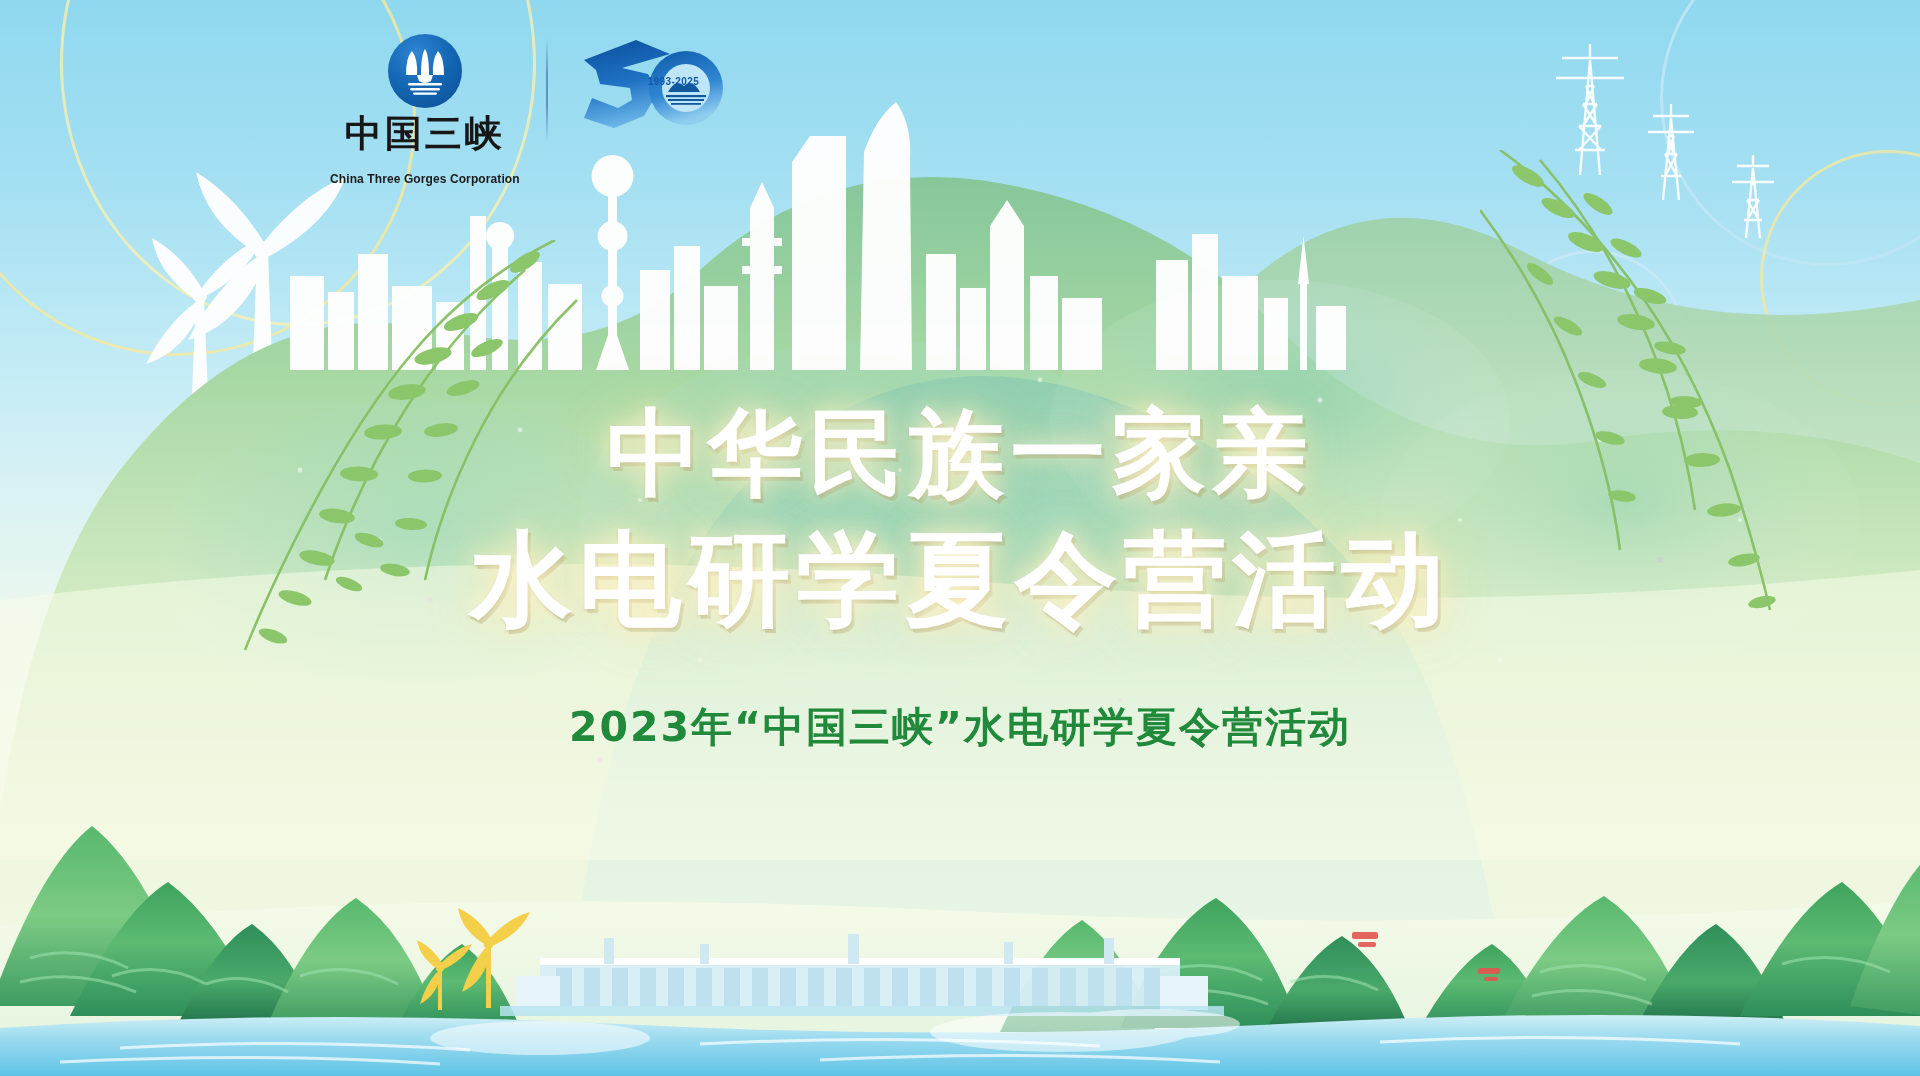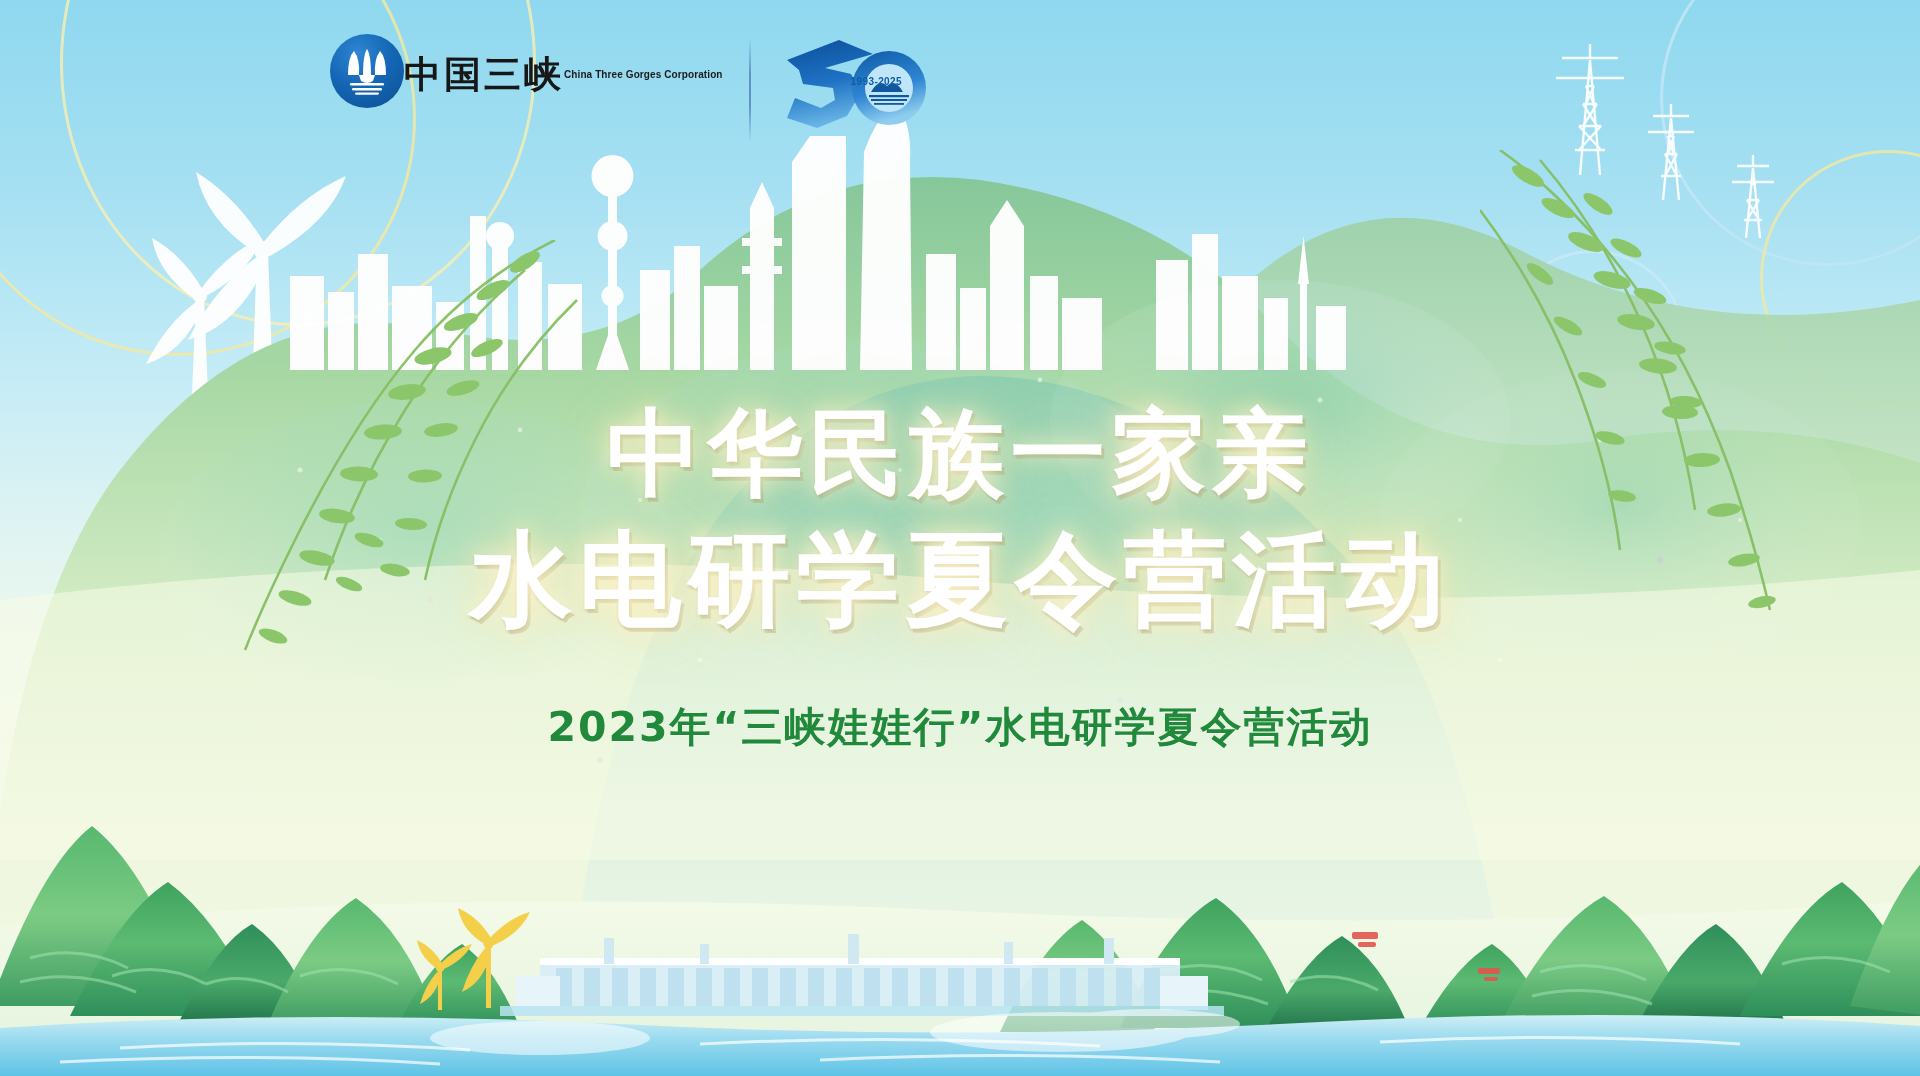--- a/index.html
+++ b/index.html
@@ -15,26 +15,26 @@
   
   .ring{position:absolute;border-radius:50%;border-style:solid;pointer-events:none;}
   .ring-y1{left:-60px;top:-120px;width:470px;height:470px;border-width:3px;border-color:#f2e9a0;opacity:.85;}
   .ring-y2{left:60px;top:-200px;width:470px;height:520px;border-width:3px;border-color:#f7efb0;opacity:.8;}
   .ring-y3{left:1760px;top:150px;width:250px;height:250px;border-width:3px;border-color:#f2e9a0;opacity:.8;}
   .ring-b1{left:1660px;top:-70px;width:330px;height:330px;border-width:3px;border-color:#bfe6f5;opacity:.9;}
   .ring-b2{left:1500px;top:250px;width:180px;height:180px;border-width:3px;border-color:#cdeaf6;opacity:.7;}
 
   
   .brand{position:absolute;left:330px;top:34px;display:flex;align-items:flex-start;gap:26px;z-index:40;}
-  .ctg{display:flex;align-items:center;}
+  .ctg{display:flex;flex-direction:column;align-items:center;}
   .ctg-mark{width:74px;height:74px;border-radius:50%;
     background:radial-gradient(circle at 38% 26%,#2f86d4 0%,#1467b4 46%,#0d4e93 100%);
     display:flex;align-items:center;justify-content:center;}
   .ctg-cn{margin-top:7px;font-family:"DejaVu Sans",sans-serif;font-weight:bold;font-size:37px;letter-spacing:3px;color:#171717;line-height:1;}
-  .ctg-en{margin-top:7px;font-family:"Liberation Sans",sans-serif;font-weight:bold;font-size:10px;letter-spacing:.1px;color:#1b1b1b;white-space:nowrap;}
+  .ctg-en{margin-top:20px;font-family:"Liberation Sans",sans-serif;font-weight:bold;font-size:12px;letter-spacing:.1px;color:#1b1b1b;white-space:nowrap;}
   .divider{width:2px;height:104px;margin-top:4px;
     background:linear-gradient(180deg,rgba(70,130,180,0) 0%,#5e93c4 35%,#5e93c4 65%,rgba(70,130,180,0) 100%);}
   .anniv{position:relative;width:160px;height:108px;}
   .anniv-sub{position:absolute;left:74px;top:42px;font-family:"Liberation Sans",sans-serif;
     font-size:10px;font-weight:bold;letter-spacing:.4px;color:#0f5ba8;}
 
   
   .layer{position:absolute;left:0;top:0;width:1920px;height:1076px;}
 
   
@@ -360,21 +360,21 @@
           <rect x="5" y="35" width="30" height="1.8" fill="#11599f"></rect>
         </g>
       </svg>
       <div class="anniv-sub">1993-2025</div>
     </div>
   </div>
 
   <div class="titles">
     <div class="t-line t1">中华民族一家亲</div>
     <div class="t-line t2">水电研学夏令营活动</div>
-    <div class="sub">2023年“三峡娃娃行”水电研学夏令营活动</div>
+    <div class="sub">2023年“中国三峡”水电研学夏令营活动</div>
   </div>
 
   <svg class="fg" viewBox="0 0 1920 400" preserveAspectRatio="none">
     <defs>
       <linearGradient id="pk1" x1="0" y1="0" x2="0" y2="1">
         <stop offset="0%" stop-color="#3ea35e"></stop>
         <stop offset="45%" stop-color="#5cba72"></stop>
         <stop offset="100%" stop-color="#2f8f5a"></stop>
       </linearGradient>
       <linearGradient id="pk2" x1="0" y1="0" x2="0" y2="1">

